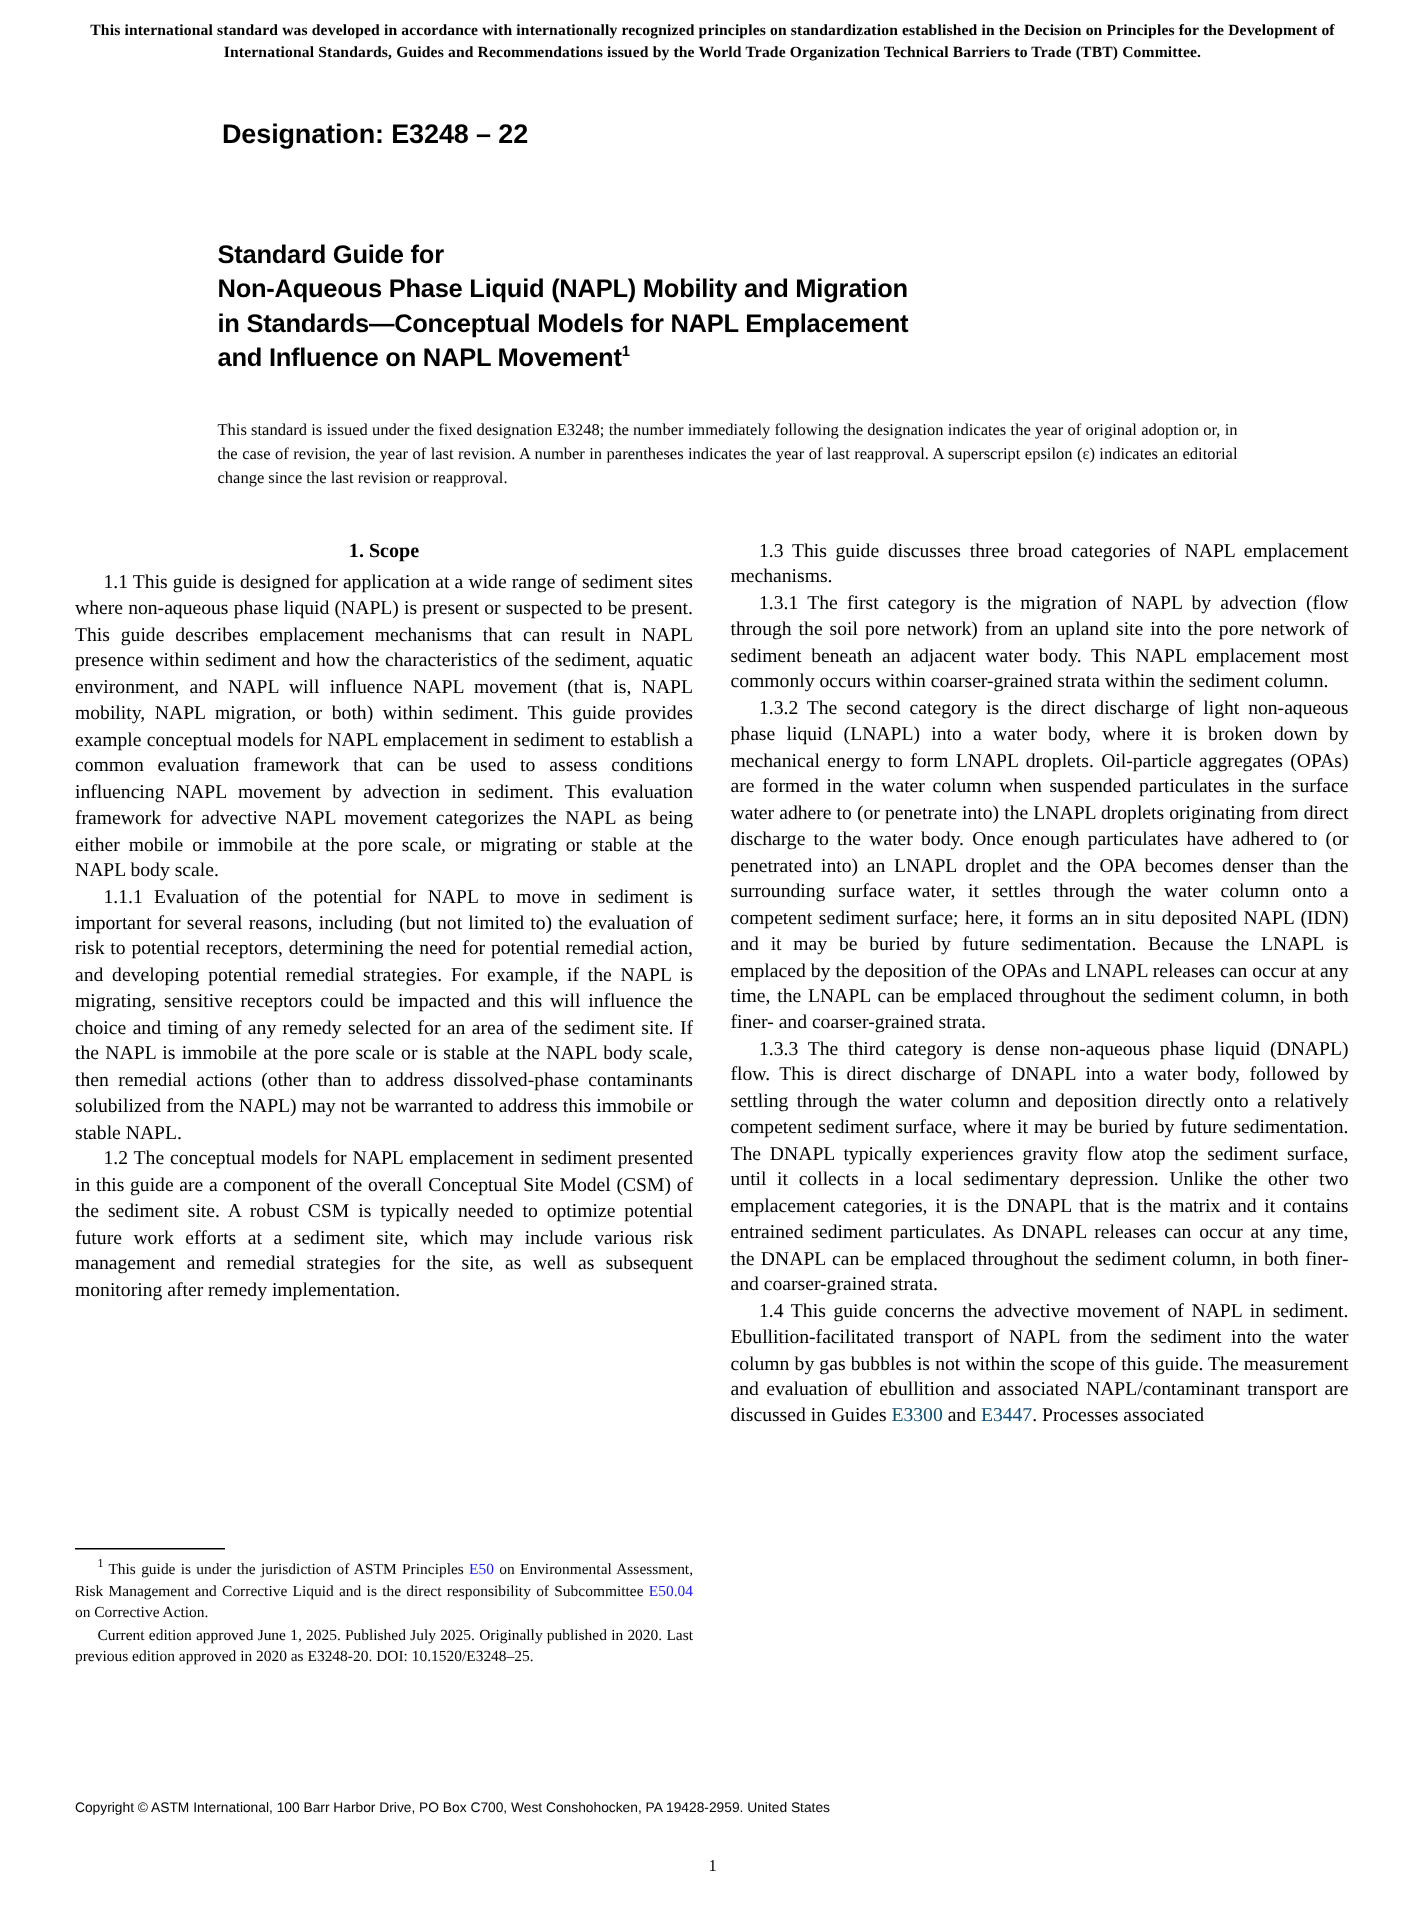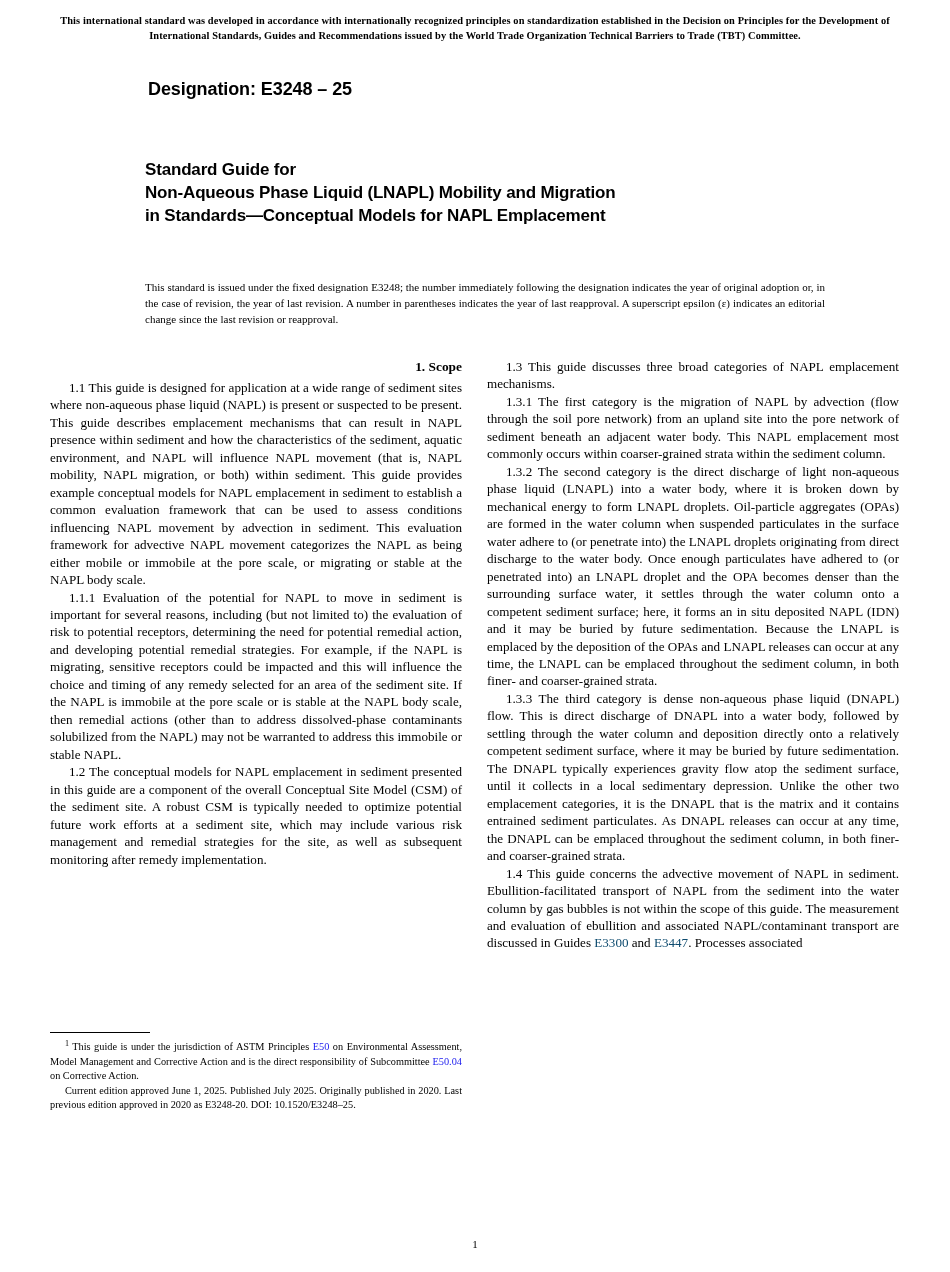--- a/index.html
+++ b/index.html
@@ -107,21 +107,21 @@
     text-justify: inter-word;
   }
   .col-left  { left: 50px; }
   .col-right { left: 487px; }
 
   h2.sec-head {
     font-family: "Liberation Serif", "DejaVu Serif", serif;
     font-size: 13.4px;
     font-weight: bold;
     margin: 0 0 3px 0;
-    text-align: right;
+    text-align: center;
   }
   p.para {
     margin: 0;
     text-indent: 1.45em;
     hyphens: auto;
     -webkit-hyphens: auto;
   }
   p.para + p.para { margin-top: 0px; }
   p.gap-before { margin-top: 10px; }
 
@@ -180,27 +180,28 @@
 </head>
 <body>
 
 <div class="page">
 
   <div class="tbt-header">This international standard was developed in accordance with internationally recognized principles on standardization established in the Decision on Principles for the Development of International Standards, Guides and Recommendations issued by the World Trade Organization Technical Barriers to Trade (TBT) Committee.</div>
 
   <div class="ident-row">
 
 
-    <div class="designation">Designation: E3248 – 25</div>
+    <div class="designation">Designation: E3248 – 22</div>
   </div>
 
   <div class="title-block">
     <span class="tline">Standard Guide for</span>
-    <span class="tline">Non-Aqueous Phase Liquid (LNAPL) Mobility and Migration</span>
+    <span class="tline">Non-Aqueous Phase Liquid (NAPL) Mobility and Migration</span>
     <span class="tline">in Standards—Conceptual Models for NAPL Emplacement</span>
+    <span class="tline"><span>and Influence on NAPL Movement</span><sup>1</sup></span>
   </div>
 
   <div class="issue-note">This standard is issued under the fixed designation E3248; the number immediately following the designation indicates the year of original adoption or, in the case of revision, the year of last revision. A number in parentheses indicates the year of last reapproval. A superscript epsilon (ε) indicates an editorial change since the last revision or reapproval.</div>
 
   <div class="col col-left">
     <h2 class="sec-head">1. Scope</h2>
     <p class="para">1.1  This guide is designed for application at a wide range of sediment sites where non-aqueous phase liquid (NAPL) is present or suspected to be present. This guide describes emplacement mechanisms that can result in NAPL presence within sediment and how the characteristics of the sediment, aquatic environment, and NAPL will influence NAPL movement (that is, NAPL mobility, NAPL migration, or both) within sediment. This guide provides example conceptual models for NAPL emplacement in sediment to establish a common evaluation framework that can be used to assess conditions influencing NAPL movement by advection in sediment. This evaluation framework for advective NAPL movement categorizes the NAPL as being either mobile or immobile at the pore scale, or migrating or stable at the NAPL body scale.</p>
     <p class="para gap-before">1.1.1  Evaluation of the potential for NAPL to move in sediment is important for several reasons, including (but not limited to) the evaluation of risk to potential receptors, determining the need for potential remedial action, and developing potential remedial strategies. For example, if the NAPL is migrating, sensitive receptors could be impacted and this will influence the choice and timing of any remedy selected for an area of the sediment site. If the NAPL is immobile at the pore scale or is stable at the NAPL body scale, then remedial actions (other than to address dissolved-phase contaminants solubilized from the NAPL) may not be warranted to address this immobile or stable NAPL.</p>
     <p class="para gap-before">1.2  The conceptual models for NAPL emplacement in sediment presented in this guide are a component of the overall Conceptual Site Model (CSM) of the sediment site. A robust CSM is typically needed to optimize potential future work efforts at a sediment site, which may include various risk management and remedial strategies for the site, as well as subsequent monitoring after remedy implementation.</p>
   </div>
@@ -208,20 +209,21 @@
   <div class="col col-right">
     <p class="para">1.3  This guide discusses three broad categories of NAPL emplacement mechanisms.</p>
     <p class="para">1.3.1  The first category is the migration of NAPL by advection (flow through the soil pore network) from an upland site into the pore network of sediment beneath an adjacent water body. This NAPL emplacement most commonly occurs within coarser-grained strata within the sediment column.</p>
     <p class="para">1.3.2  The second category is the direct discharge of light non-aqueous phase liquid (LNAPL) into a water body, where it is broken down by mechanical energy to form LNAPL droplets. Oil-particle aggregates (OPAs) are formed in the water column when suspended particulates in the surface water adhere to (or penetrate into) the LNAPL droplets originating from direct discharge to the water body. Once enough particulates have adhered to (or penetrated into) an LNAPL droplet and the OPA becomes denser than the surrounding surface water, it settles through the water column onto a competent sediment surface; here, it forms an in situ deposited NAPL (IDN) and it may be buried by future sedimentation. Because the LNAPL is emplaced by the deposition of the OPAs and LNAPL releases can occur at any time, the LNAPL can be emplaced throughout the sediment column, in both finer- and coarser-grained strata.</p>
     <p class="para">1.3.3  The third category is dense non-aqueous phase liquid (DNAPL) flow. This is direct discharge of DNAPL into a water body, followed by settling through the water column and deposition directly onto a relatively competent sediment surface, where it may be buried by future sedimentation. The DNAPL typically experiences gravity flow atop the sediment surface, until it collects in a local sedimentary depression. Unlike the other two emplacement categories, it is the DNAPL that is the matrix and it contains entrained sediment particulates. As DNAPL releases can occur at any time, the DNAPL can be emplaced throughout the sediment column, in both finer- and coarser-grained strata.</p>
     <p class="para gap-before"><span>1.4  This guide concerns the advective movement of NAPL in sediment. Ebullition-facilitated transport of NAPL from the sediment into the water column by gas bubbles is not within the scope of this guide. The measurement and evaluation of ebullition and associated NAPL/contaminant transport are discussed in Guides </span><a class="lnk-red" href="#" style="text-decoration:none">E3300</a><span> and </span><a class="lnk-red" href="#" style="text-decoration:none">E3447</a><span>. Processes associated</span></p>
   </div>
 
   <div class="footnote">
     <div class="fn-rule"></div>
-    <p><sup>1</sup><span> This guide is under the jurisdiction of ASTM Principles </span><a class="lnk-blue" href="#" style="text-decoration:none">E50</a><span> on Environmental Assessment, Model Management and Corrective Action and is the direct responsibility of Subcommittee </span><a class="lnk-blue" href="#" style="text-decoration:none">E50.04</a><span> on Corrective Action.</span></p>
+    <p><sup>1</sup><span> This guide is under the jurisdiction of ASTM Principles </span><a class="lnk-blue" href="#" style="text-decoration:none">E50</a><span> on Environmental Assessment, Risk Management and Corrective Liquid and is the direct responsibility of Subcommittee </span><a class="lnk-blue" href="#" style="text-decoration:none">E50.04</a><span> on Corrective Action.</span></p>
     <p>Current edition approved June 1, 2025. Published July 2025. Originally published in 2020. Last previous edition approved in 2020 as E3248-20. DOI: 10.1520/E3248–25.</p>
   </div>
 
+  <div class="copyright">Copyright © ASTM International, 100 Barr Harbor Drive, PO Box C700, West Conshohocken, PA 19428-2959. United States</div>
 
   <div class="page-number">1</div>
 
 </div>
 
 </body></html>

